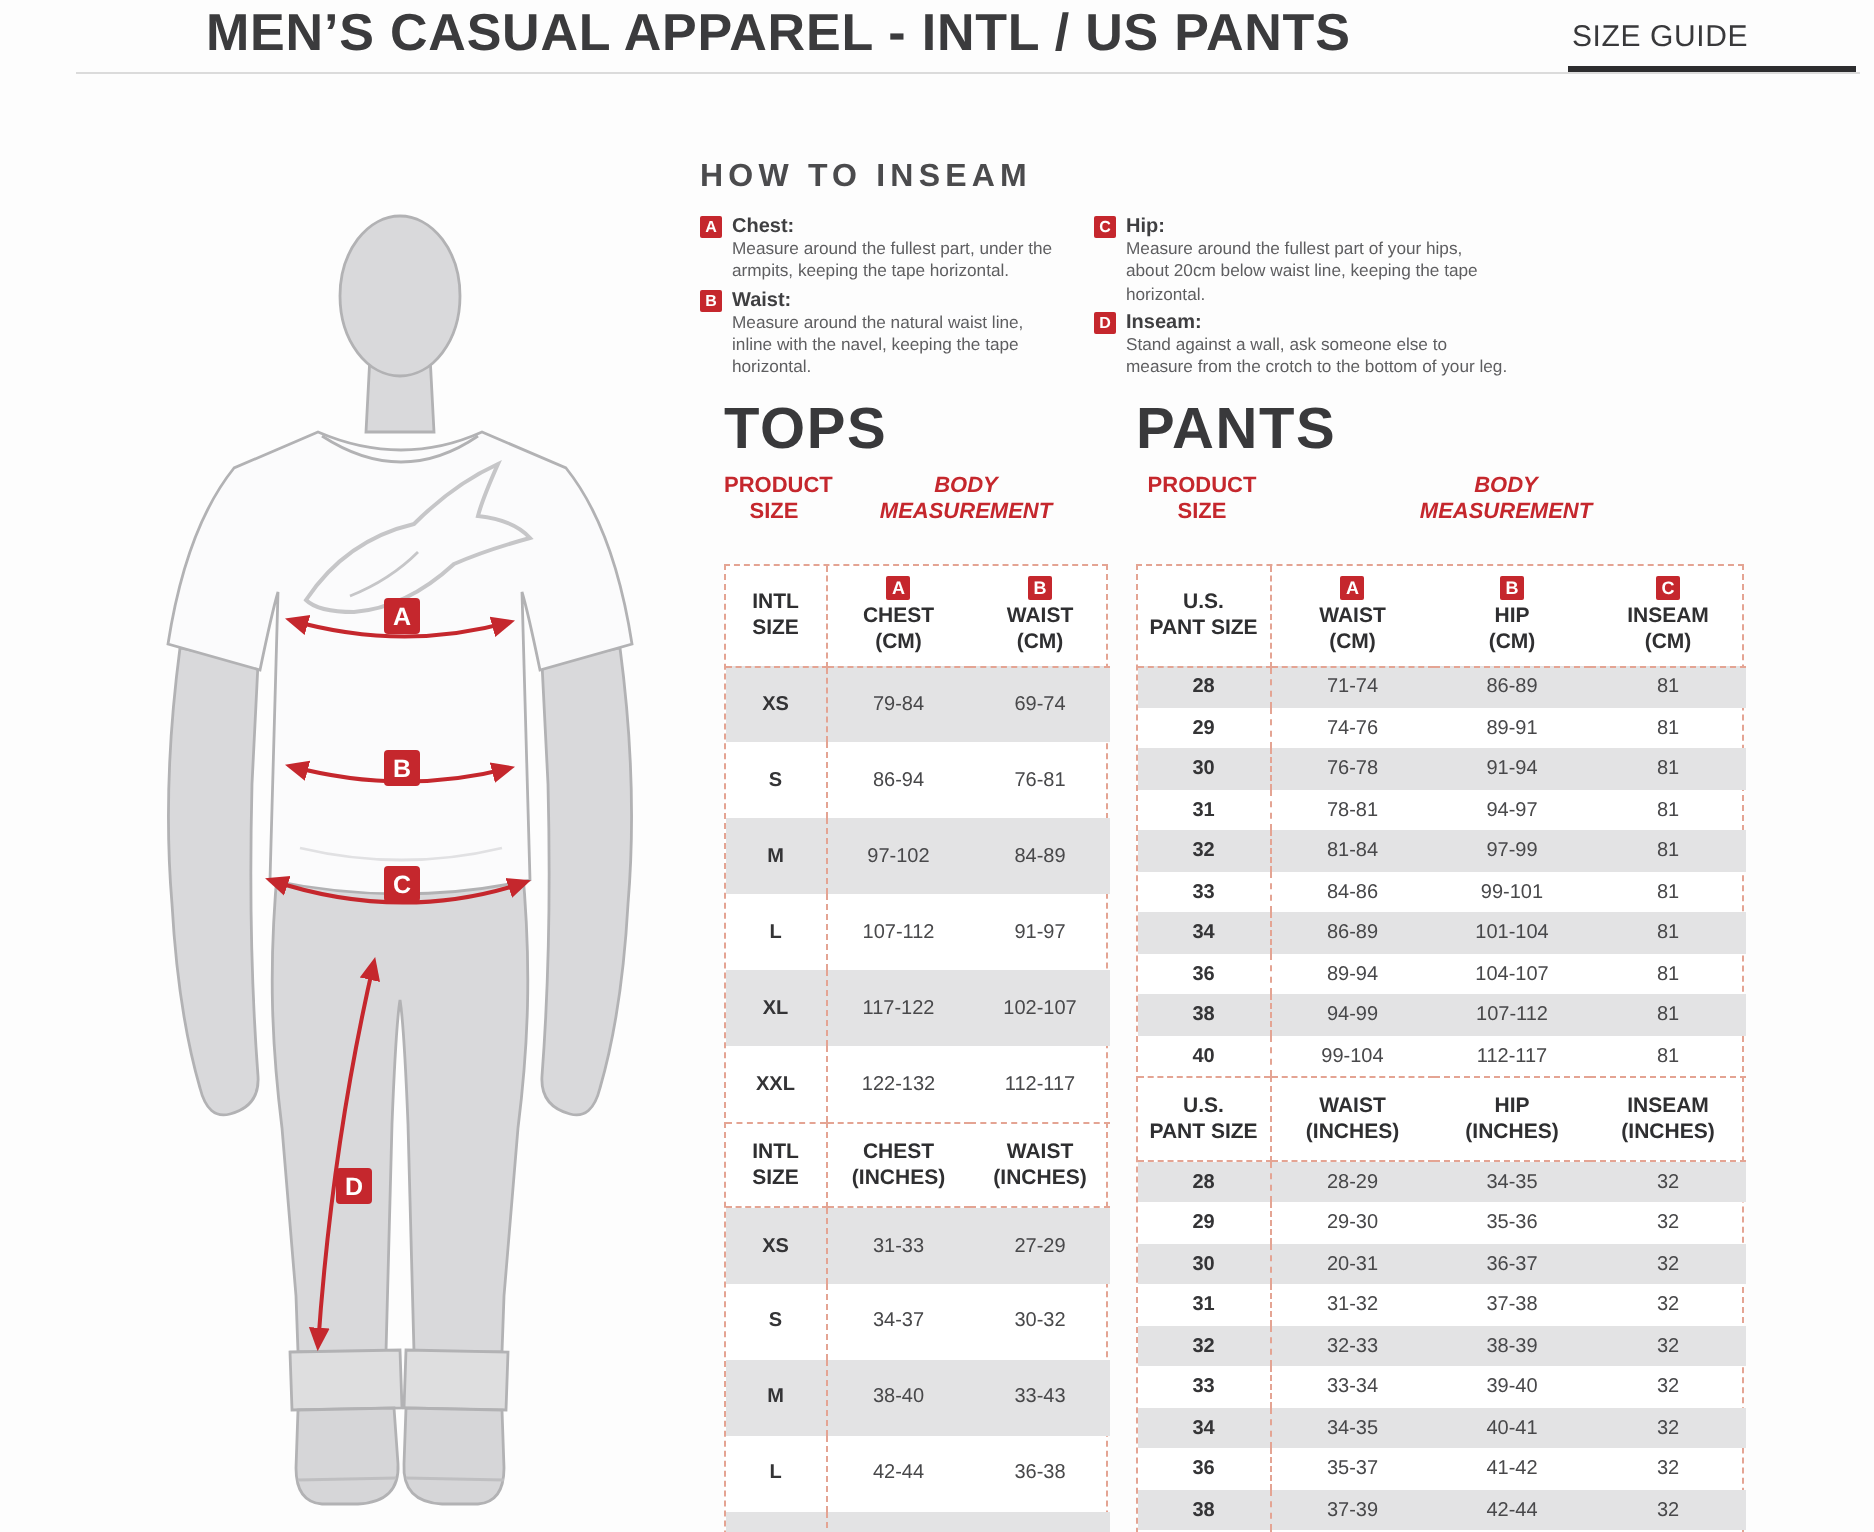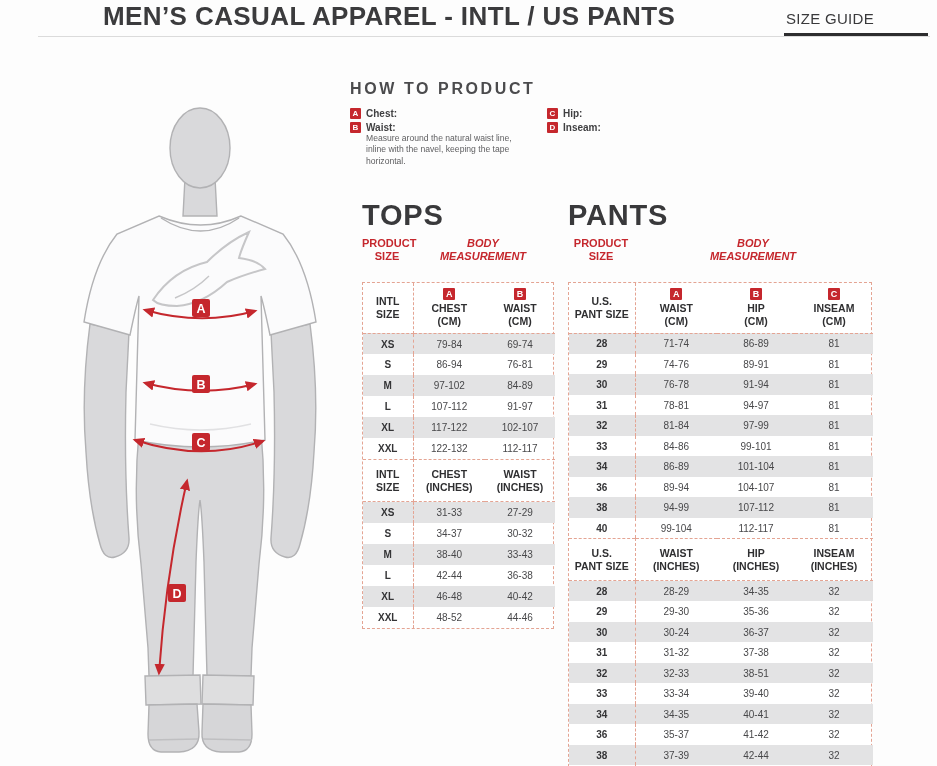--- a/index.html
+++ b/index.html
@@ -58,21 +58,21 @@
   .pants col.c0 { width:66px; } .pants col.c1 { width:82px; }
   .pants col.c2 { width:78px; } .pants col.c3 { width:78px; }
   th, td { padding:0; }
   thead th {
     font-size:10.5px; font-weight:700; line-height:1.2; color:#2f2f31;
     height:50px; vertical-align:middle; border-bottom:1px dashed #e4a493;
   }
   table.in thead th { height:42px; }
   table.in { border-top:1px dashed #e4a493; }
   tbody td { font-size:10px; color:#48484a; }
-  .tops  tbody td { height:21px; }
+  .tops  tbody td { height:38px; }
   .pants tbody td { height:20.5px; }
   td.sz { font-weight:700; color:#343436; }
   tbody tr:nth-of-type(odd) { background:#e3e3e4; }
   th:first-child, td:first-child { border-right:1px dashed #e4a493; }
   .badge {
     display:block; width:12px; height:12px; margin:0 auto 2px; border-radius:1px;
     background:#c5272d; color:#fff; font-size:9px; line-height:12px; font-weight:700;
   }
 
   
@@ -135,49 +135,52 @@
       <rect x="137" y="283" width="18" height="18" rx="2" fill="#c5272d"></rect>
       <text x="146" y="296.5" fill="#ffffff">B</text>
       <rect x="137" y="341" width="18" height="18" rx="2" fill="#c5272d"></rect>
       <text x="146" y="354.5" fill="#ffffff">C</text>
       <rect x="113" y="492" width="18" height="18" rx="2" fill="#c5272d"></rect>
       <text x="122" y="505.5" fill="#ffffff">D</text>
     </g>
   </svg>
 
   <div class="htm">
-    <div class="htm-heading">HOW TO PRODUCT</div>
+    <div class="htm-heading">HOW TO INSEAM</div>
     <div class="htm-cols">
       <div class="htm-col-a">
         <div class="mi">
           <div class="mi-head">
             <span class="badge-sm">A</span>
             <span class="mi-label">Chest:</span>
           </div>
+          <div class="mi-desc">Measure around the fullest part, under the armpits, keeping the tape horizontal.</div>
         </div>
         <div class="mi">
           <div class="mi-head">
             <span class="badge-sm">B</span>
             <span class="mi-label">Waist:</span>
           </div>
           <div class="mi-desc">Measure around the natural waist line, inline with the navel, keeping the tape horizontal.</div>
         </div>
       </div>
       <div class="htm-col-b">
         <div class="mi">
           <div class="mi-head">
             <span class="badge-sm">C</span>
             <span class="mi-label">Hip:</span>
           </div>
+          <div class="mi-desc">Measure around the fullest part of your hips, about 20cm below waist line, keeping the tape horizontal.</div>
         </div>
         <div class="mi">
           <div class="mi-head">
             <span class="badge-sm">D</span>
             <span class="mi-label">Inseam:</span>
           </div>
+          <div class="mi-desc">Stand against a wall, ask someone else to measure from the crotch to the bottom of your leg.</div>
         </div>
       </div>
     </div>
   </div>
 
   <section class="panel tops">
     <h2 class="panel-title">TOPS</h2>
     <div class="top-labels">
       <div>
         <div>PRODUCT</div>
@@ -470,36 +473,36 @@
 
             <tr>
               <td class="sz">29</td>
               <td>29-30</td>
               <td>35-36</td>
               <td>32</td>
             </tr>
 
             <tr>
               <td class="sz">30</td>
-              <td>30-24</td>
+              <td>20-31</td>
               <td>36-37</td>
               <td>32</td>
             </tr>
 
             <tr>
               <td class="sz">31</td>
               <td>31-32</td>
               <td>37-38</td>
               <td>32</td>
             </tr>
 
             <tr>
               <td class="sz">32</td>
               <td>32-33</td>
-              <td>38-51</td>
+              <td>38-39</td>
               <td>32</td>
             </tr>
 
             <tr>
               <td class="sz">33</td>
               <td>33-34</td>
               <td>39-40</td>
               <td>32</td>
             </tr>
 

